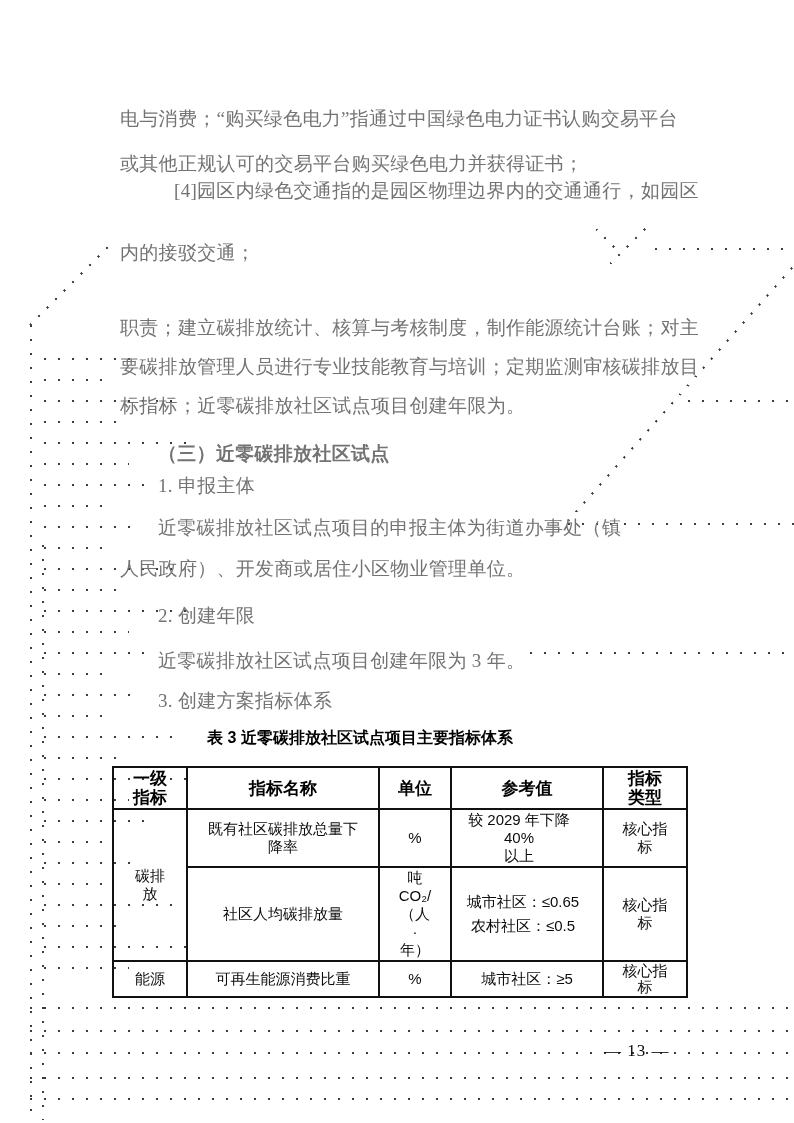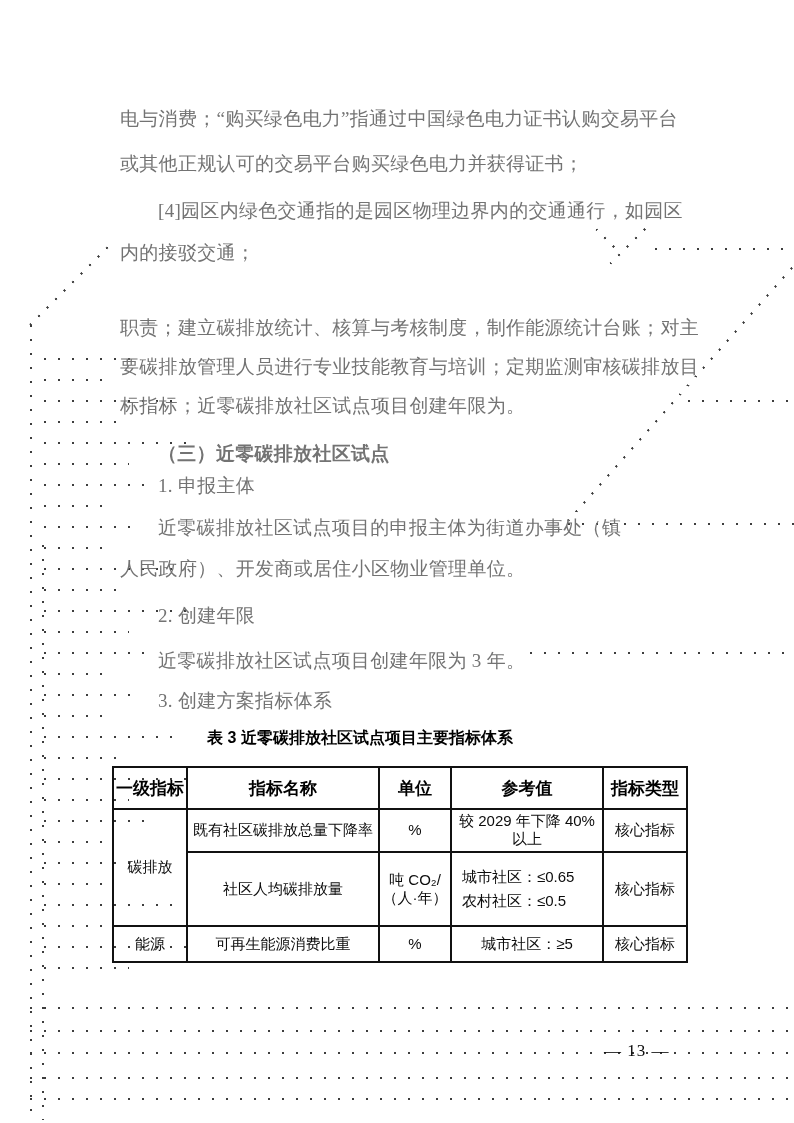--- a/index.html
+++ b/index.html
@@ -20,30 +20,30 @@
     font-size:16px; font-weight:bold; white-space:nowrap;
     font-family:"Liberation Sans","DejaVu Sans",sans-serif; color:#000;
   }
   
   .tbl {
     position:absolute; left:112px; top:766px; width:574px; height:197px;
     border-collapse:collapse; table-layout:fixed;
     font-family:"Liberation Sans","DejaVu Sans",sans-serif;
   }
   .tbl th, .tbl td {
-    border:2px solid #111; padding:1px 2px; text-align:center;
+    border:2px solid #111; padding:1px 18px; text-align:center;
     vertical-align:middle; overflow:hidden; color:#0c0c0c;
   }
   .tbl th { font-size:17px; font-weight:bold; line-height:19px; color:#000; }
   .tbl td { font-size:15px; line-height:18px; }
   tr.hrow  { height:42px; }
   tr.r1    { height:42px; }
   tr.r2    { height:73px; }
   tr.r3    { height:36px; }
-  td.refcell { text-align:left; padding-left:10px; }
+  td.refcell { text-align:center; padding-left:10px; }
   td.refcell .refline { display:block; margin:6px 0; }
   tr.r1 td.refcell { text-align:center; padding-left:2px; }
   tr.r1 td.refcell .refline { margin:0; }
   tr.r3 td { line-height:16px; }
   
   .pageno {
     position:absolute; left:604px; top:1041px; font-size:17px;
     letter-spacing:1px; white-space:nowrap; color:#0c0c0c;
   }
   
@@ -102,21 +102,21 @@
       <div class="dh" style="left:44px;top:967px;width:85px;"></div>
       <div class="dh" style="left:30px;top:1007px;width:764px;"></div>
       <div class="dh" style="left:30px;top:1030px;width:764px;"></div>
       <div class="dh" style="left:30px;top:1052px;width:764px;"></div>
       <div class="dh" style="left:30px;top:1077px;width:764px;"></div>
       <div class="dh" style="left:30px;top:1098px;width:764px;"></div>
     </div>
 
   <div class="line" style="top:108px;">电与消费；“购买绿色电力”指通过中国绿色电力证书认购交易平台</div>
   <div class="line" style="top:153px;">或其他正规认可的交易平台购买绿色电力并获得证书；</div>
-  <div class="line indent" style="top:200px;">[4]园区内绿色交通指的是园区物理边界内的交通通行，如园区</div>
+  <div class="line indent" style="top:180px;margin-left:16px;">[4]园区内绿色交通指的是园区物理边界内的交通通行，如园区</div>
   <div class="line" style="top:242px;">内的接驳交通；</div>
   <div class="line" style="top:317px;">职责；建立碳排放统计、核算与考核制度，制作能源统计台账；对主</div>
   <div class="line" style="top:356px;">要碳排放管理人员进行专业技能教育与培训；定期监测审核碳排放目</div>
   <div class="line" style="top:395px;">标指标；近零碳排放社区试点项目创建年限为。</div>
   <div class="line indent bold" style="top:435px;">（三）近零碳排放社区试点</div>
   <div class="line indent" style="top:475px;">1. 申报主体</div>
   <div class="line indent" style="top:517px;">近零碳排放社区试点项目的申报主体为街道办事处（镇</div>
   <div class="line" style="top:558px;">人民政府）、开发商或居住小区物业管理单位。</div>
   <div class="line indent" style="top:605px;">2. 创建年限</div>
   <div class="line indent" style="top:650px;">近零碳排放社区试点项目创建年限为 3 年。</div>

